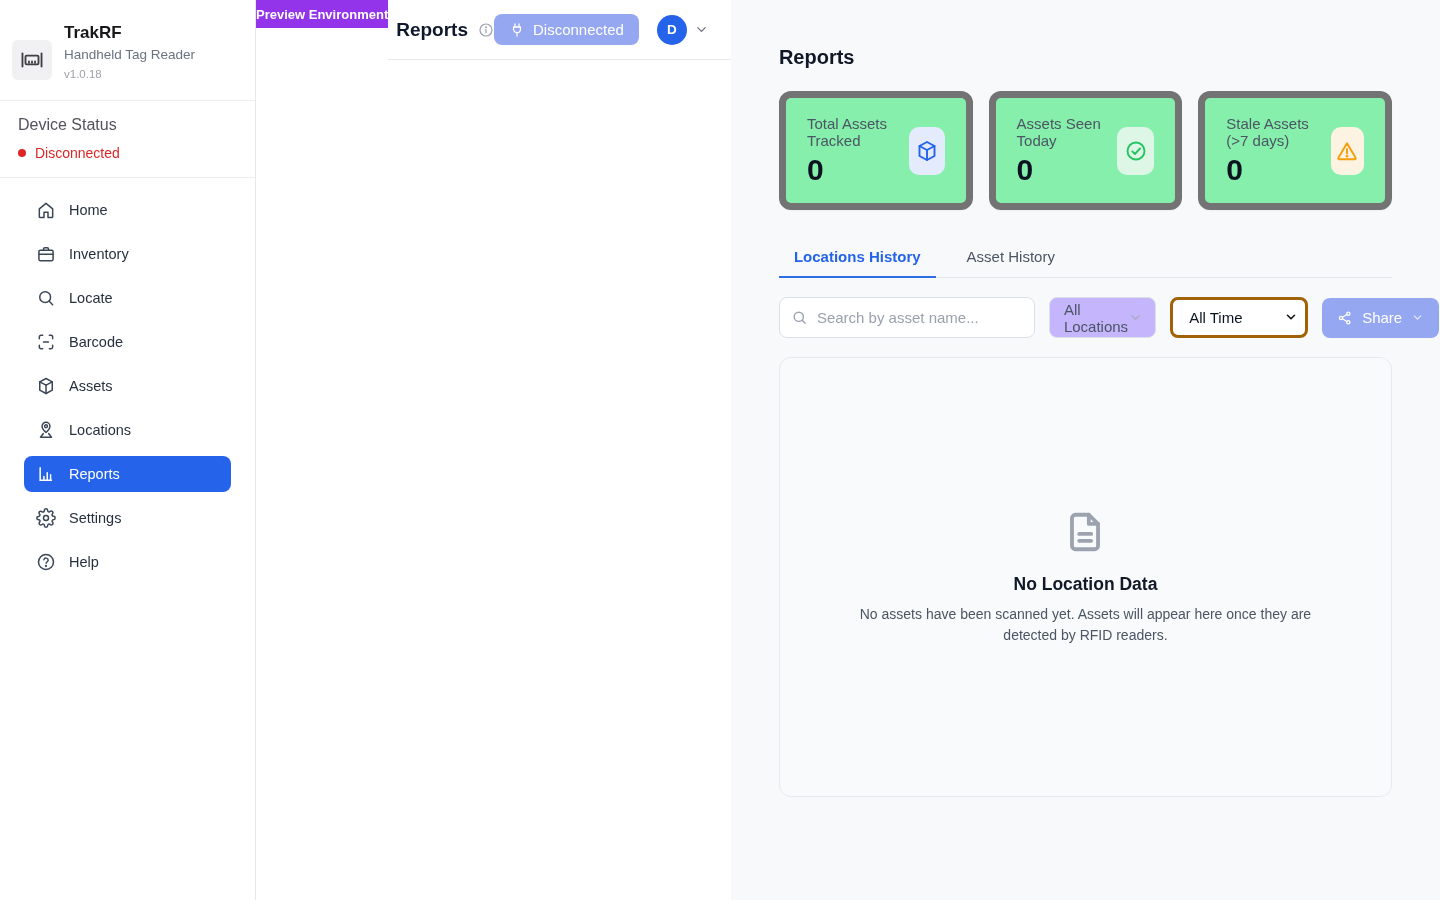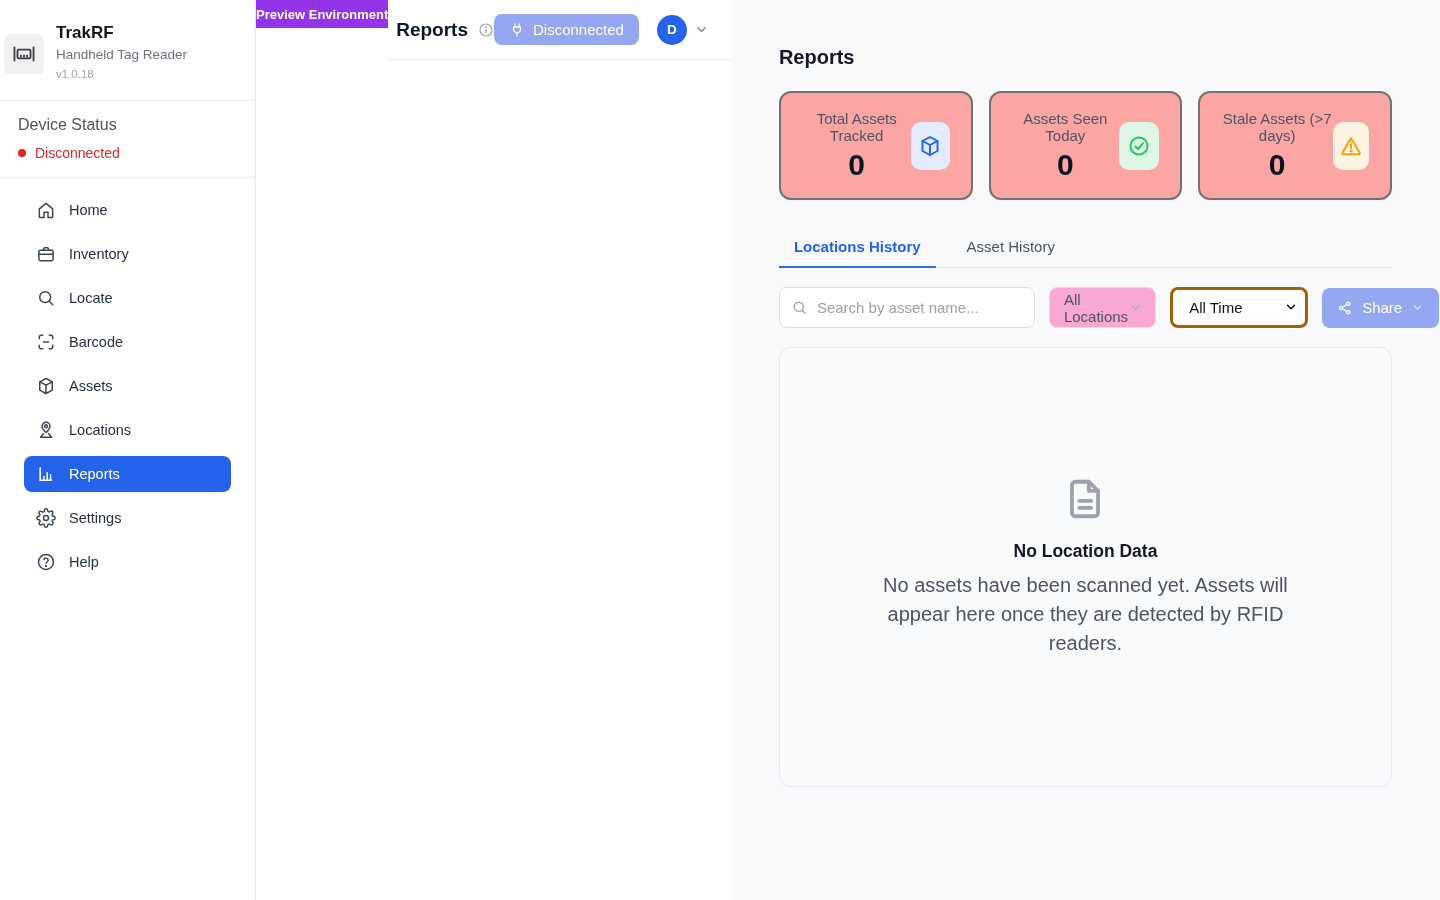--- a/index.html
+++ b/index.html
@@ -6,21 +6,21 @@
   html,body { width:1440px; height:900px; overflow:hidden;
     font-family:"Liberation Sans", sans-serif; background:#fff; color:#1f2937; }
   svg { display:block; }
 
   
   .app { display:flex; width:1440px; height:900px; }
 
   
   .sidebar { width:256px; min-width:256px; background:#fff; border-right:1px solid #e6e8ec;
     display:flex; flex-direction:column; }
-  .logo-row { display:flex; gap:12px; padding:22px 16px 10px 4px; align-items:center; }
+  .logo-row { display:flex; gap:12px; padding:22px 16px 10px 12px; align-items:flex-end; }
   .logo-box { width:40px; height:40px; background:#f1f1f3; border-radius:6px;
     display:flex; align-items:center; justify-content:center; color:#3f3f46; margin-top:6px; }
   .app-title { font-size:17px; font-weight:700; color:#18181b; line-height:1.25; }
   .app-sub { font-size:13.5px; color:#6b7280; margin-top:4px; }
   .app-ver { font-size:11.5px; color:#a1a1aa; margin-top:6px; }
   .sb-divider { border-top:1px solid #ebedf0; margin-top:10px; }
   .device-status { padding:15px 18px 16px 18px; border-bottom:1px solid #ebedf0; }
   .ds-label { font-size:16px; color:#52525b; }
   .ds-value { display:flex; align-items:center; gap:9px; margin-top:11px; }
   .ds-dot { width:8px; height:8px; border-radius:50%; background:#dc2626; }
@@ -47,62 +47,62 @@
     font-family:inherit; cursor:pointer; }
   .avatar { width:30px; height:30px; border-radius:50%; background:#2563eb; color:#fff;
     font-size:13.5px; font-weight:700; display:flex; align-items:center; justify-content:center;
     margin-left:18px; cursor:pointer; }
   .avatar-chev { color:#6b7280; margin-left:7px; display:flex; cursor:pointer; }
 
   .content { flex:1; background:#f8f9fb; padding:46px 48px 48px 48px; overflow:auto; }
   .page-h2 { font-size:20px; font-weight:700; color:#111827; margin-bottom:22px; }
 
   .stats { display:grid; grid-template-columns:repeat(3,1fr); gap:16px; }
-  .stat-card { background:#fca5a5; border:2px solid #737373; border-radius:12px;
+  .stat-card { background:#86efac; border:7px solid #737373; border-radius:12px;
     padding:17px 21px; display:flex; align-items:center; justify-content:space-between;
-    box-shadow:0 1px 2px rgba(16,24,40,.04); min-height:92px;text-align:center; }
+    box-shadow:0 1px 2px rgba(16,24,40,.04); min-height:92px; }
   .stat-label { font-size:15px; color:#4b5563; }
   .stat-value { font-size:30px; font-weight:700; color:#0b1220; margin-top:4px; line-height:1.1; }
   .stat-icbox { width:48px; height:48px; border-radius:10px; display:flex;
     align-items:center; justify-content:center; }
   .icbox-blue { background:#e3ebfc; color:#2563eb; }
   .icbox-green { background:#ddf6e5; color:#22c55e; }
   .icbox-orange { background:#fdf3e2; color:#f59e0b; }
 
   .tabs { display:flex; gap:16px; border-bottom:1px solid #e5e7eb; margin-top:28px; }
   .tab { padding:10px 15px 11px 15px; font-size:15px; font-weight:500; color:#4b5563;
     cursor:pointer; border-bottom:2.5px solid transparent; margin-bottom:-1px; }
   .tab.active { color:#2563eb; font-weight:600; border-bottom-color:#2f6fe4; }
 
   .filters { display:flex; gap:14px; margin-top:19px; align-items:center; }
   .search-wrap { position:relative; }
   .search-ic { position:absolute; left:12px; top:12px; color:#9ca3af; }
   .search-input { width:256px; height:41px; border:1px solid #dde0e6; border-radius:8px;
     padding:0 12px 0 37px; font-size:15px; font-family:inherit; color:#4d7c0f; background:#fff; }
   .search-input::placeholder { color:#9aa1ad; }
-  .combo { width:160px; height:41px; border:1px solid #dde0e6; border-radius:8px; background:#f9a8d4;
+  .combo { width:160px; height:41px; border:1px solid #dde0e6; border-radius:8px; background:#c4b5fd;
     display:flex; align-items:center; justify-content:space-between; padding:0 12px 0 14px;
     font-size:15px; color:#4b5563; cursor:pointer; }
   .combo .chev { color:#a7adb8; display:flex; }
   .select-wrap { position:relative; }
   .time-select { -webkit-appearance:none; appearance:none; width:138px; height:41px;
     border:3px solid #a16207; border-radius:8px; background:#fff; font-size:15px;
     font-family:inherit; color:#0b1220; padding:0 30px 0 16px; cursor:pointer; }
   .select-wrap .chev { position:absolute; right:10px; top:13px; pointer-events:none; color:#111; }
   .share-btn { display:flex; align-items:center; gap:9px; background:#94a7f0; color:#fff;
     border:none; border-radius:8px; height:40px; padding:0 15px; font-size:15px; font-weight:500;
     font-family:inherit; cursor:pointer; }
   .share-btn .chev { color:rgba(255,255,255,.75); display:flex; }
 
   .panel { margin-top:19px; height:440px; background:#f8fafc; border:1px solid #e7e9ee;
     border-radius:12px; display:flex; flex-direction:column; align-items:center;
     justify-content:center; }
   .empty-ic { color:#9ca3af; }
   .empty-title { font-size:17.5px; font-weight:700; color:#111827; margin-top:19px; }
-  .empty-msg { font-size:20px; color:#4b5563; line-height:1.45; text-align:center;
+  .empty-msg { font-size:14px; color:#4b5563; line-height:1.45; text-align:center;
     max-width:470px; margin-top:9px; }
 </style>
 </head>
 <body>
 
 <div class="app">
 
   <aside class="sidebar">
     <div class="logo-row">
       <div class="logo-box">

